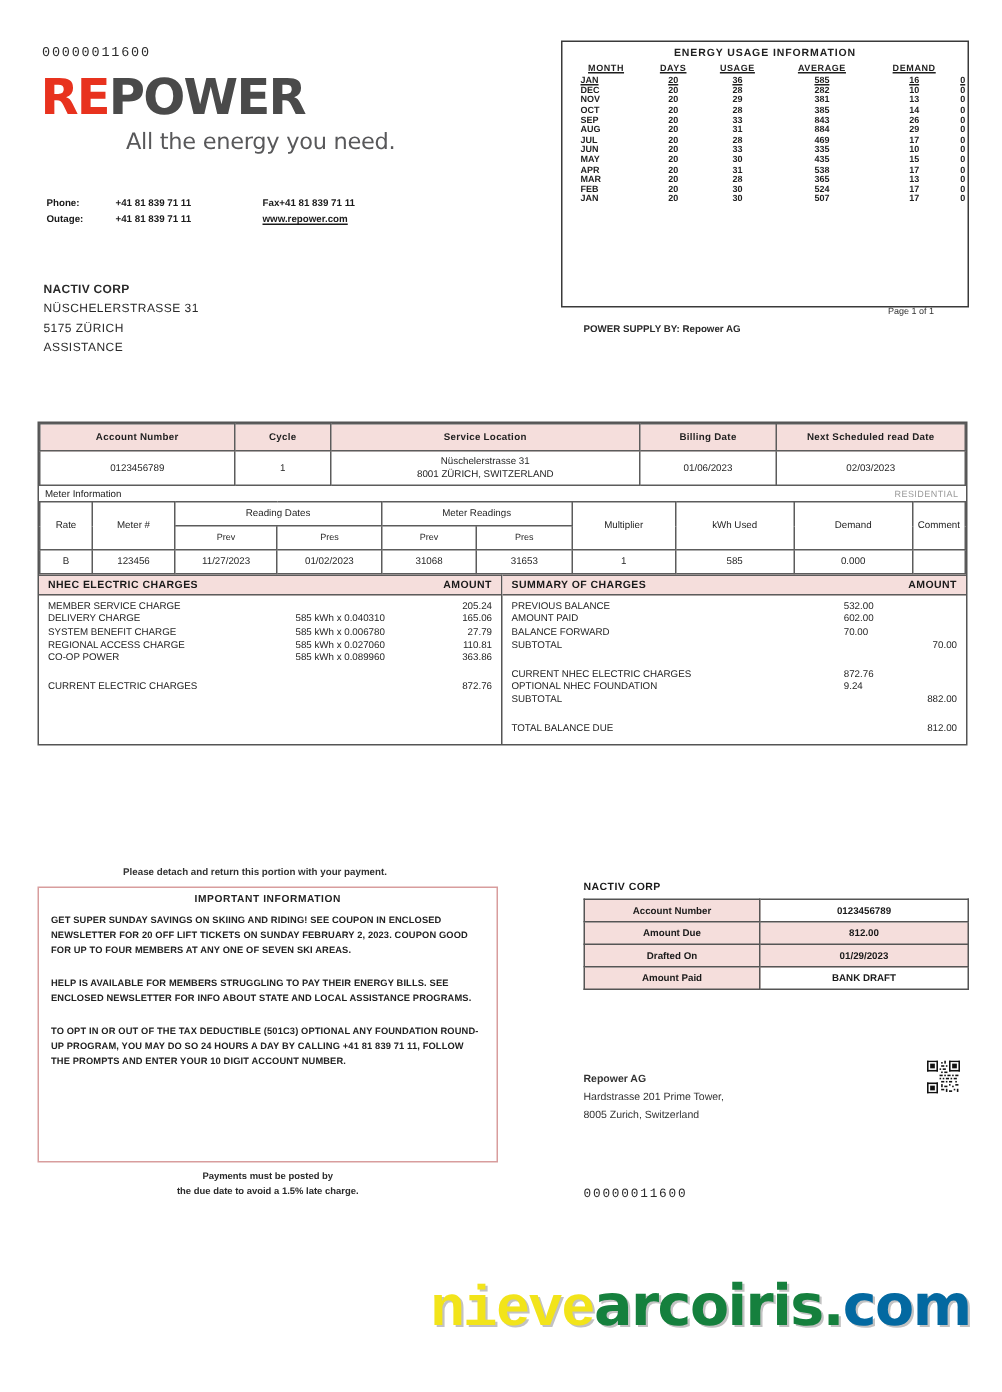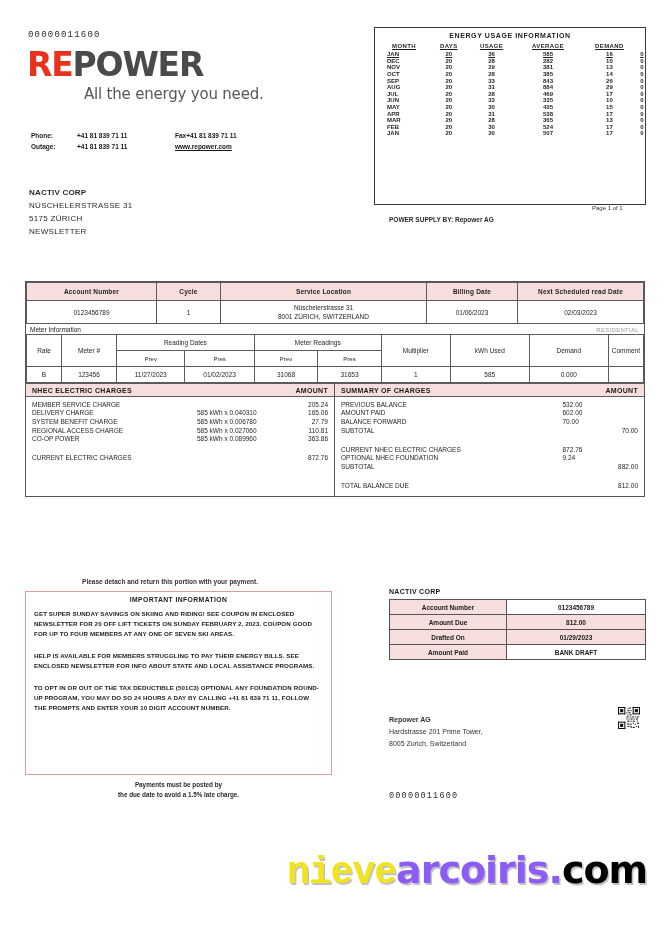--- a/index.html
+++ b/index.html
@@ -267,22 +267,22 @@
   
   #watermark {
     left: 287px; top: 848px;
     font-size: 38px;
     font-weight: bold;
     font-family: "DejaVu Sans", sans-serif;
     letter-spacing: -1px;
     text-shadow: 1.5px 1.5px 0 rgba(120,120,120,0.45);
   }
   #watermark .w1 { color: #f2e41a; font-family: Liberation Mono, monospace; }
-  #watermark .w2 { color: #8b5cf6; }
-  #watermark .w3 { color: #000000; }
+  #watermark .w2 { color: #15803d; }
+  #watermark .w3 { color: #0369a1; }
 </style>
 </head>
 <body>
 
 <div class="page">
 
   <div class="abs" id="top-code">00000011600</div>
 
   <div class="abs" id="tagline">All the energy you need.</div>
   <div class="abs" id="logo"><span class="re">RE</span><span class="pw">POWER</span></div>
@@ -301,21 +301,21 @@
         <td class="web">www.repower.com</td>
       </tr>
     </tbody>
       </table>
   </div>
 
   <div class="abs" id="cust">
     <div class="name">NACTIV CORP</div>
     <div>NÜSCHELERSTRASSE  31</div>
     <div>5175 ZÜRICH</div>
-    <div>NEWSLETTER</div>
+    <div>ASSISTANCE</div>
   </div>
 
   <div class="abs" id="usage-box">
     <div id="usage-title">ENERGY USAGE INFORMATION</div>
     <table id="usage-table">
       <thead>
         <tr>
           <th class="mon-h">MONTH</th>
           <th>DAYS</th>
           <th>USAGE</th>

